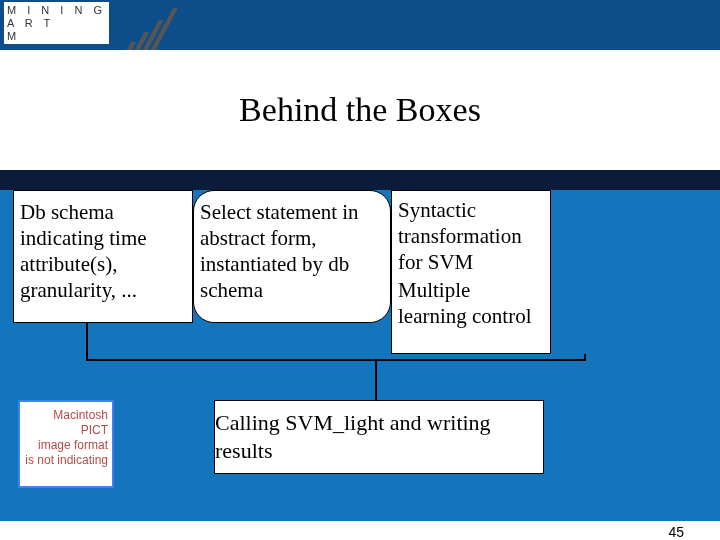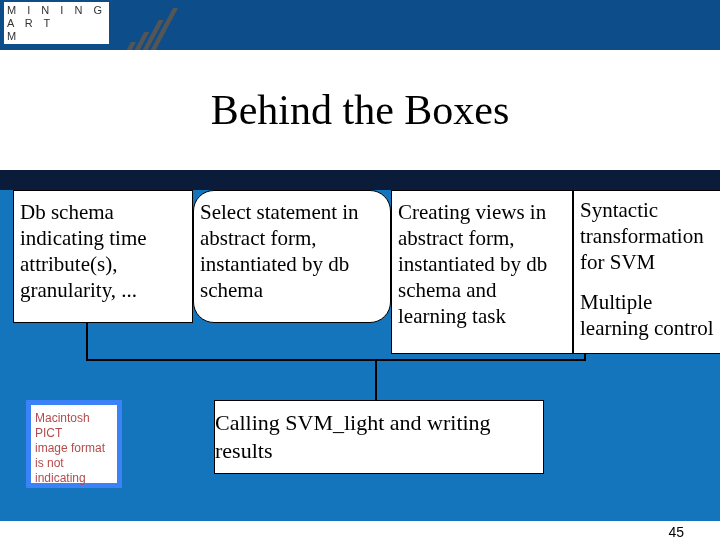--- a/index.html
+++ b/index.html
@@ -30,21 +30,21 @@
     width: 720px;
     height: 120px;
     background: #ffffff;
     display: flex;
     align-items: center;
     justify-content: center;
   }
   .title-band h1 {
     margin: 0;
     font-weight: normal;
-    font-size: 42px;
+    font-size: 34px;
     color: #000;
   }
   .sep-navy {
     position: absolute;
     left: 0; top: 170px;
     width: 720px;
     height: 20px;
     background: #0b1b3a;
   }
   .main-blue {
@@ -135,21 +135,21 @@
     padding: 8px 6px 10px 6px;
     font-size: 21px;
     line-height: 26px;
     color: #000;
     box-sizing: border-box;
   }
   .box1 { width: 180px; height: 133px; }
   .box2 { width: 198px; height: 133px; border-radius: 21px; }
   .box3 { width: 182px; height: 164px; }
   .box4 { width: 160px; height: 164px; padding-top:6px; }
-  .box4 .block2 { margin-top: 14px; }
+  .box4 .block2 { margin-top: 2px; }
 
   
   .callbox {
     position: absolute;
     left: 214px; top: 400px;
     width: 330px; height: 74px;
     background: #fff;
     border: 1px solid #000;
     padding: 8px 0;
     font-size: 22px;
@@ -170,29 +170,28 @@
   .lv2 { left: 584px; top: 354px; width: 2px; height: 7px; }
   
   .lv3 { left: 375px; top: 359px; width: 2px; height: 41px; }
 
   
   .pict {
     position: absolute;
     left: 18px; top: 400px;
     width: 96px; height: 88px;
     background: #fff;
-    border: 5px solid #3b82f6;
+    border: 2px solid #3b82f6;
     font-family: Arial, Helvetica, sans-serif;
     font-size: 12px;
     line-height: 15px;
     color: #b44b4b;
     padding: 6px 4px;
     box-sizing: border-box;
-    text-align: left;
-    margin-left: 8px;
+    text-align: right;
   }
 
   .pagenum {
     position: absolute;
     right: 16px;
     top: 524px;
     font-size: 14px;
     color: #000;
     font-family: Arial, Helvetica, sans-serif;
   }
@@ -226,21 +225,20 @@
     <h1>Behind the Boxes</h1>
   </div>
 
   <div class="sep-navy"></div>
   <div class="main-blue"></div>
   <div class="bottom-white"></div>
 
   <div class="boxrow">
     <div class="box box1">Db schema indicating time attribute(s), granularity, ...</div>
     <div class="box box2">Select statement in abstract form, instantiated by db schema</div>
-    <div class="box box3">Creating views in abstract form, instantiated by db schema and learning task</div>
     <div class="box box4">
       <div class="block1">Syntactic transformation for SVM</div>
       <div class="block2">Multiple learning control</div>
     </div>
   </div>
 
   <div class="line lv1"></div>
   <div class="line lh1"></div>
   <div class="line lv2"></div>
   <div class="line lv3"></div>

